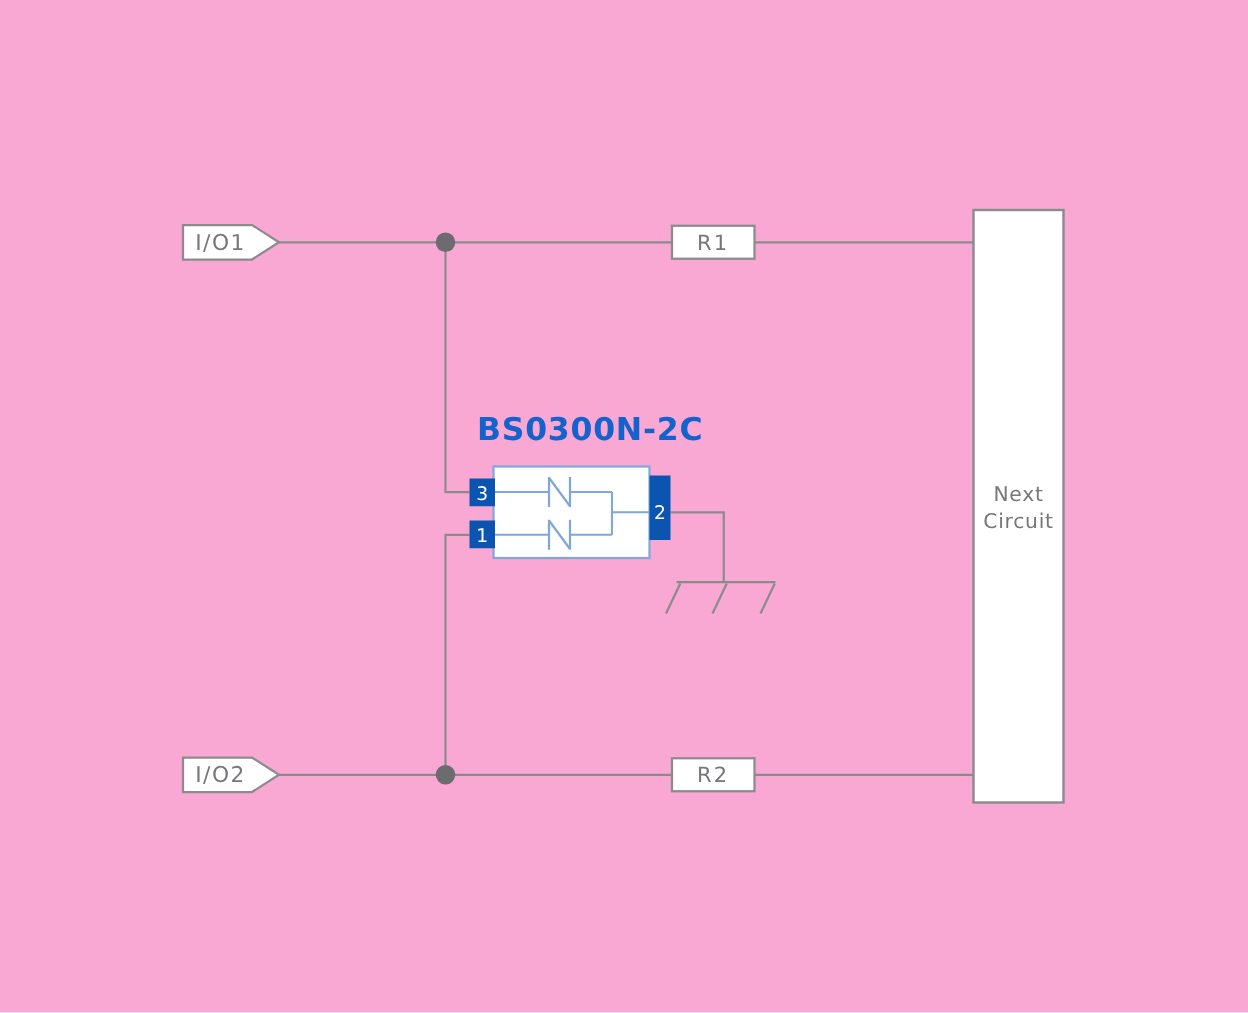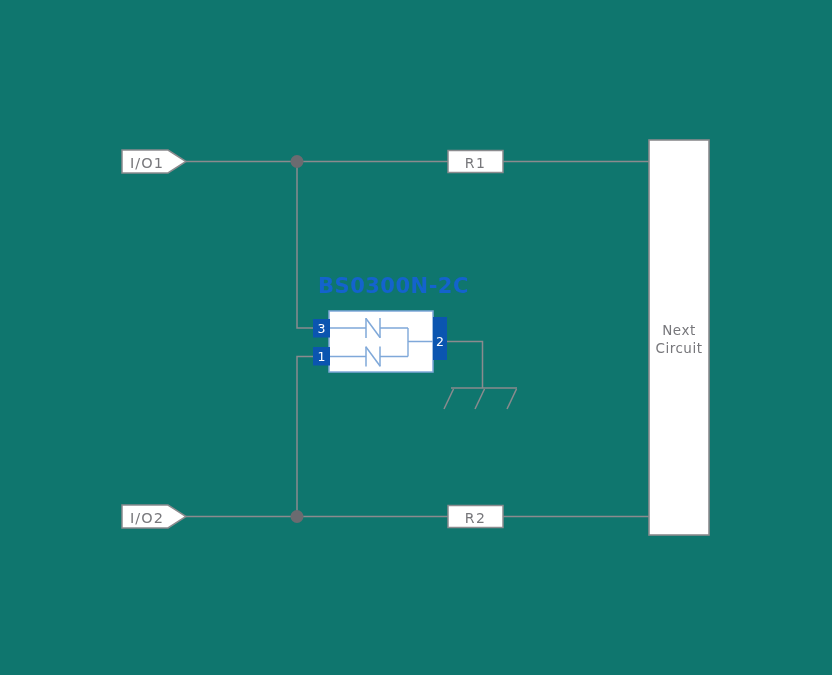--- a/index.html
+++ b/index.html
@@ -7,21 +7,21 @@
     padding: 0;
     background: #ffffff;
     width: 832px;
     height: 675px;
     overflow: hidden;
   }
   .canvas {
     position: relative;
     width: 832px;
     height: 675px;
-    background: #0f766e;
+    background: #f9a8d4;
   }
   svg { display: block; }
   .io-label {
     font-family: "DejaVu Sans", sans-serif;
     font-size: 14.5px;
     fill: #77777b;
     letter-spacing: 1px;
   }
   .r-label {
     font-family: "DejaVu Sans", sans-serif;

